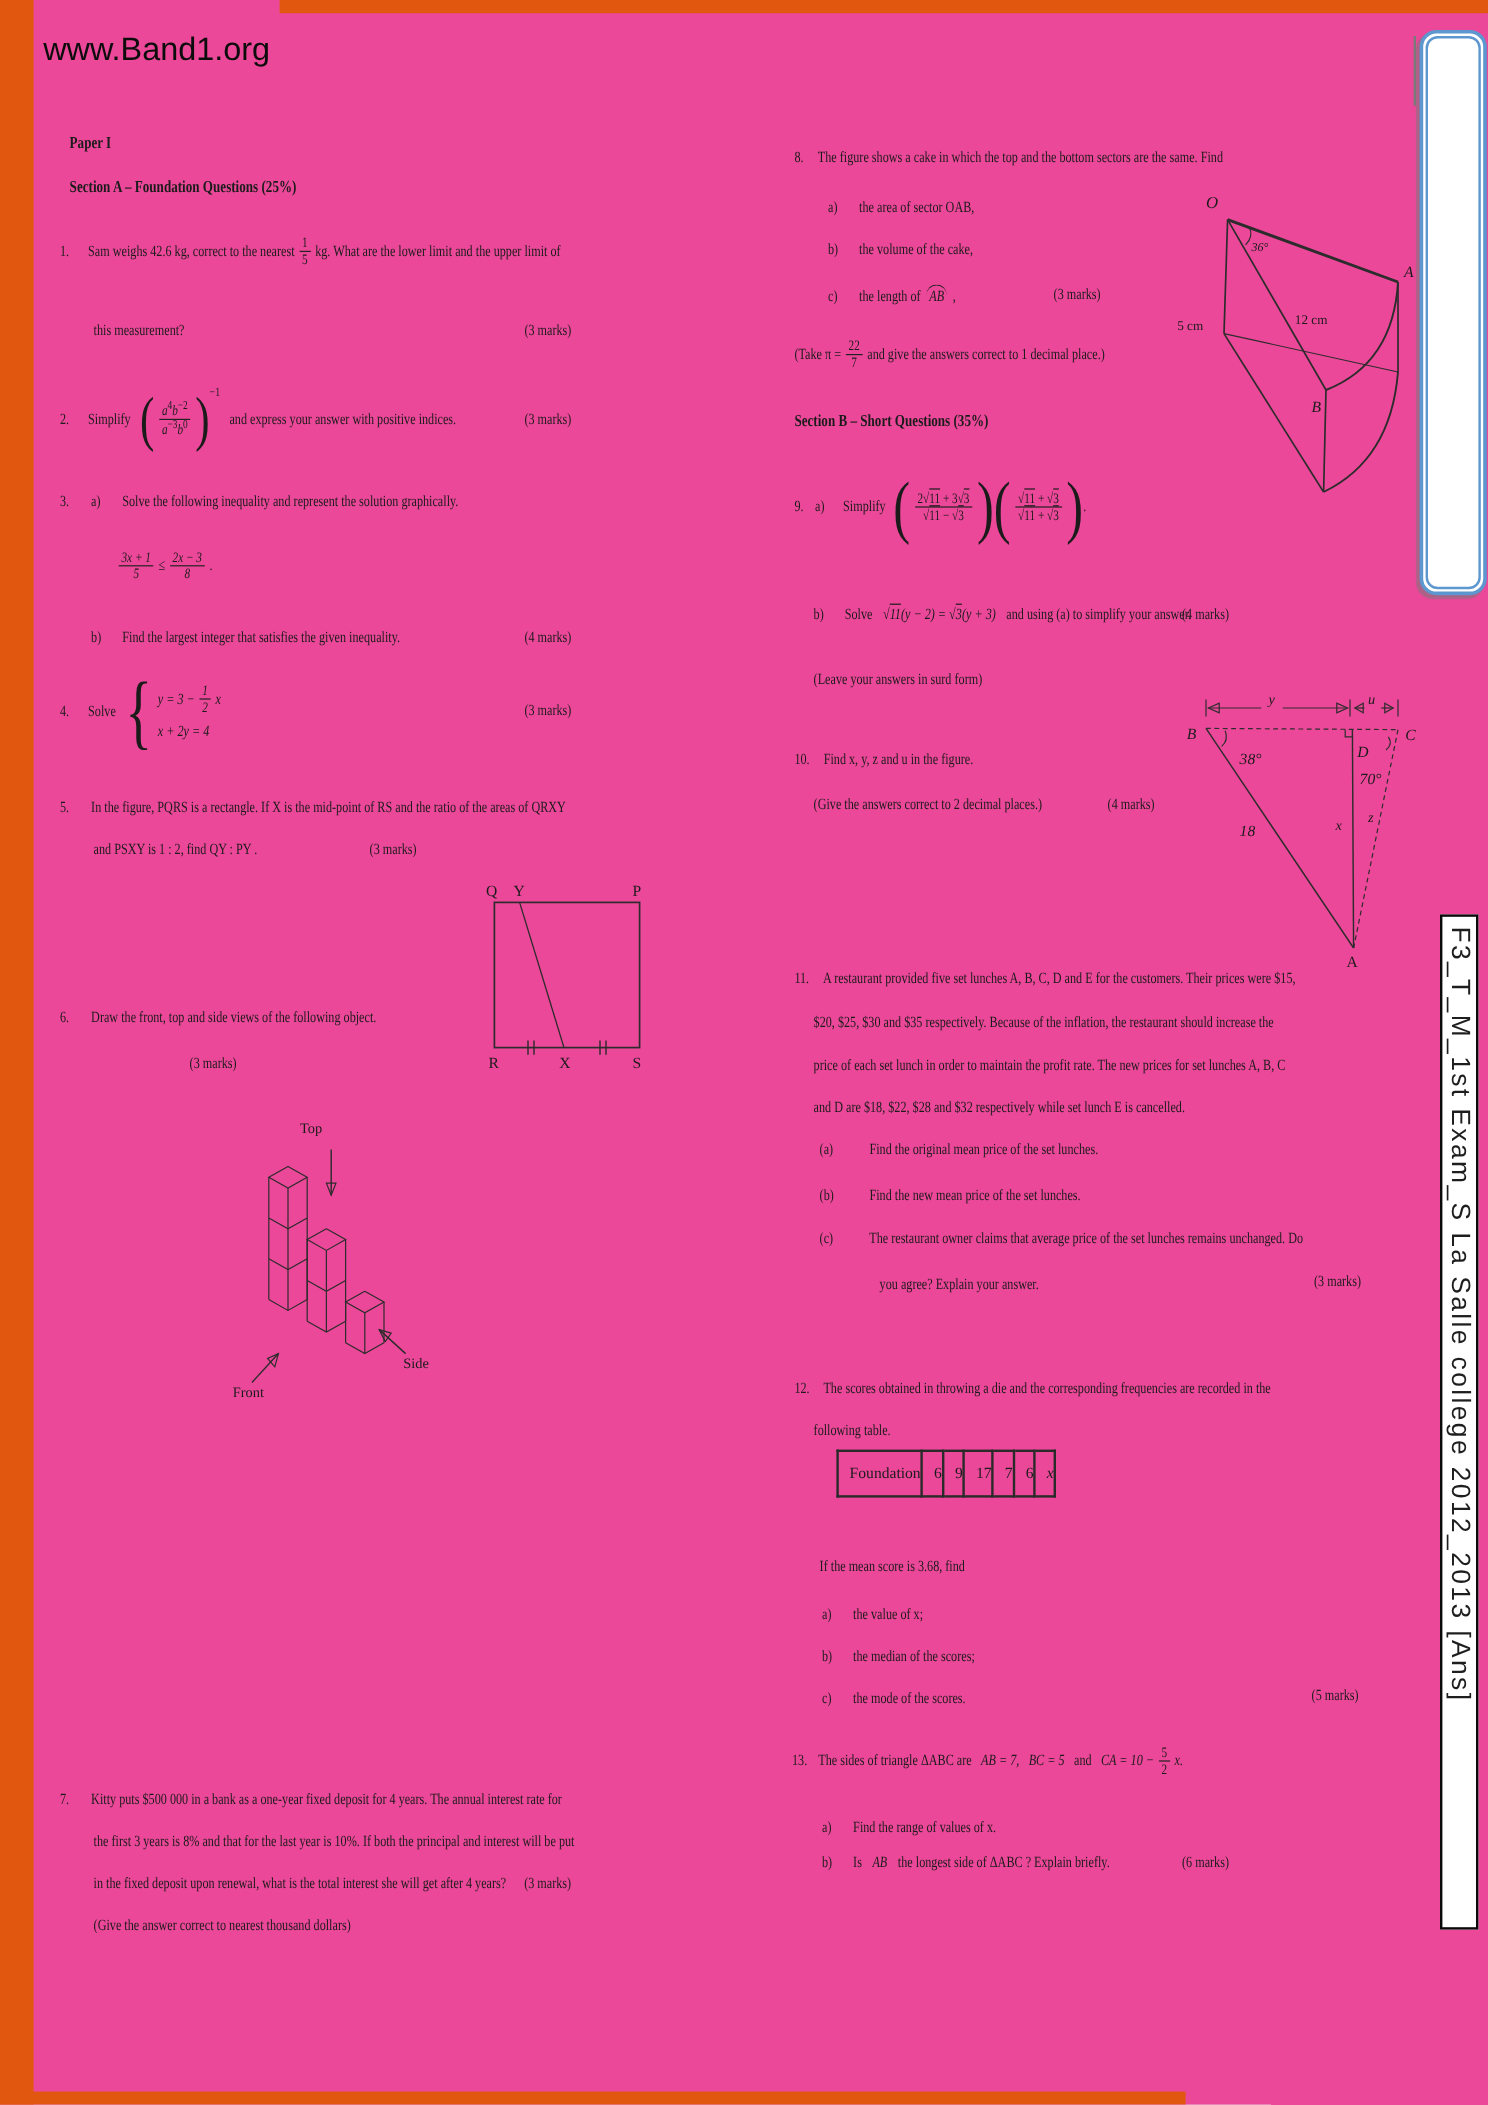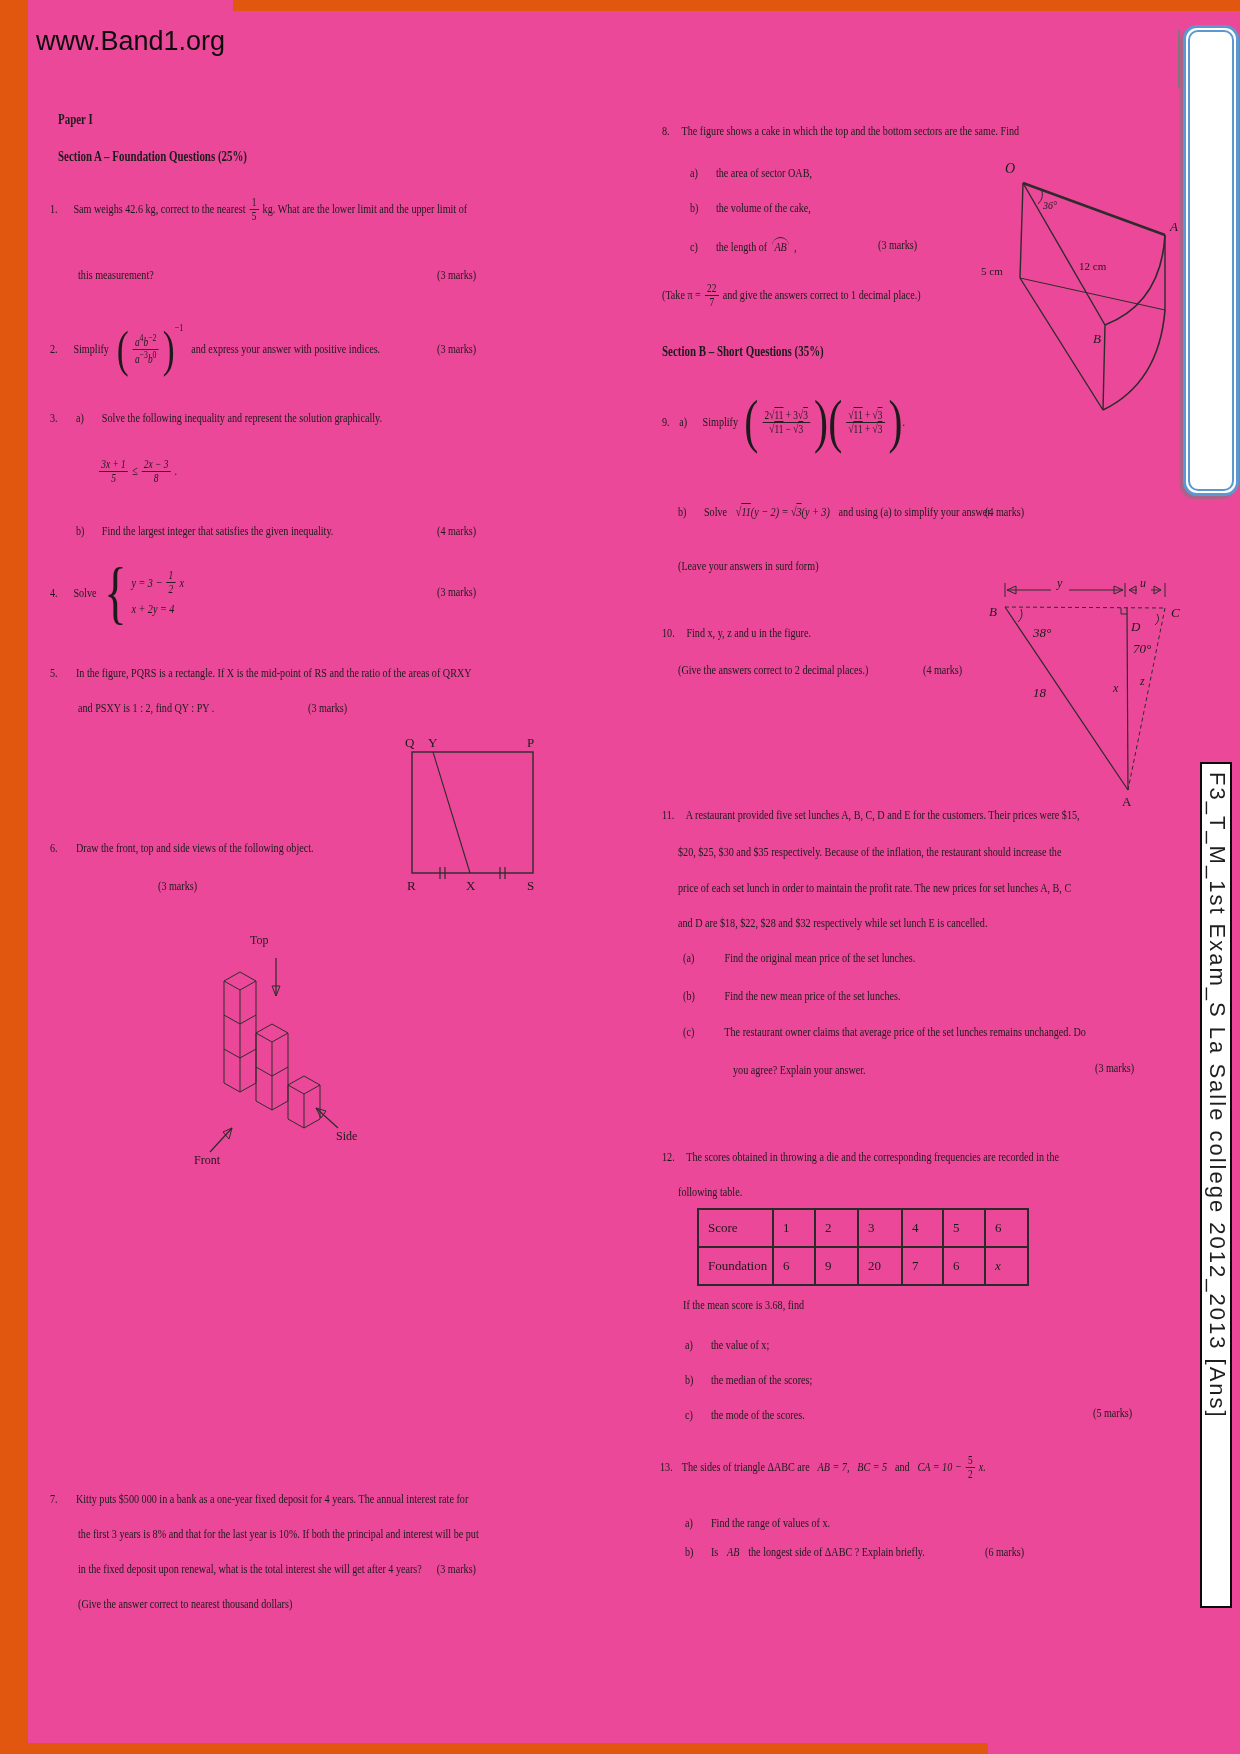--- a/index.html
+++ b/index.html
@@ -372,34 +372,25 @@
   <div class="mk" style="left:1095px; top:1060px;">(3 marks)</div>
 
   <div class="ln" style="left:662px; top:1149px;">
     <span class="qn" style="min-width:20px;">12.</span>
     <span>The scores obtained in throwing a die and the corresponding frequencies are recorded in the</span>
   </div>
   <div class="ln" style="left:678px; top:1184px;">following table.</div>
 
   <table id="score-table">
     <tbody>
-        <tr>
-      <td style="width:64px;">Score</td>
-      <td style="width:31px;">1</td>
-      <td style="width:32px;">2</td>
-      <td style="width:33px;">3</td>
-      <td style="width:30px;">4</td>
-      <td style="width:31px;">5</td>
-      <td style="width:32px;">6</td>
-    </tr>
     <tr>
       <td>Foundation</td>
       <td>6</td>
       <td>9</td>
-      <td>20</td>
+      <td>17</td>
       <td>7</td>
       <td>6</td>
       <td class="m">x</td>
     </tr>
   </tbody>
     </table>
 
   <div class="ln" style="left:683px; top:1297px;">If the mean score is 3.68, find</div>
   <div class="ln" style="left:685px; top:1337px;">
     <span class="tg">a)</span>

